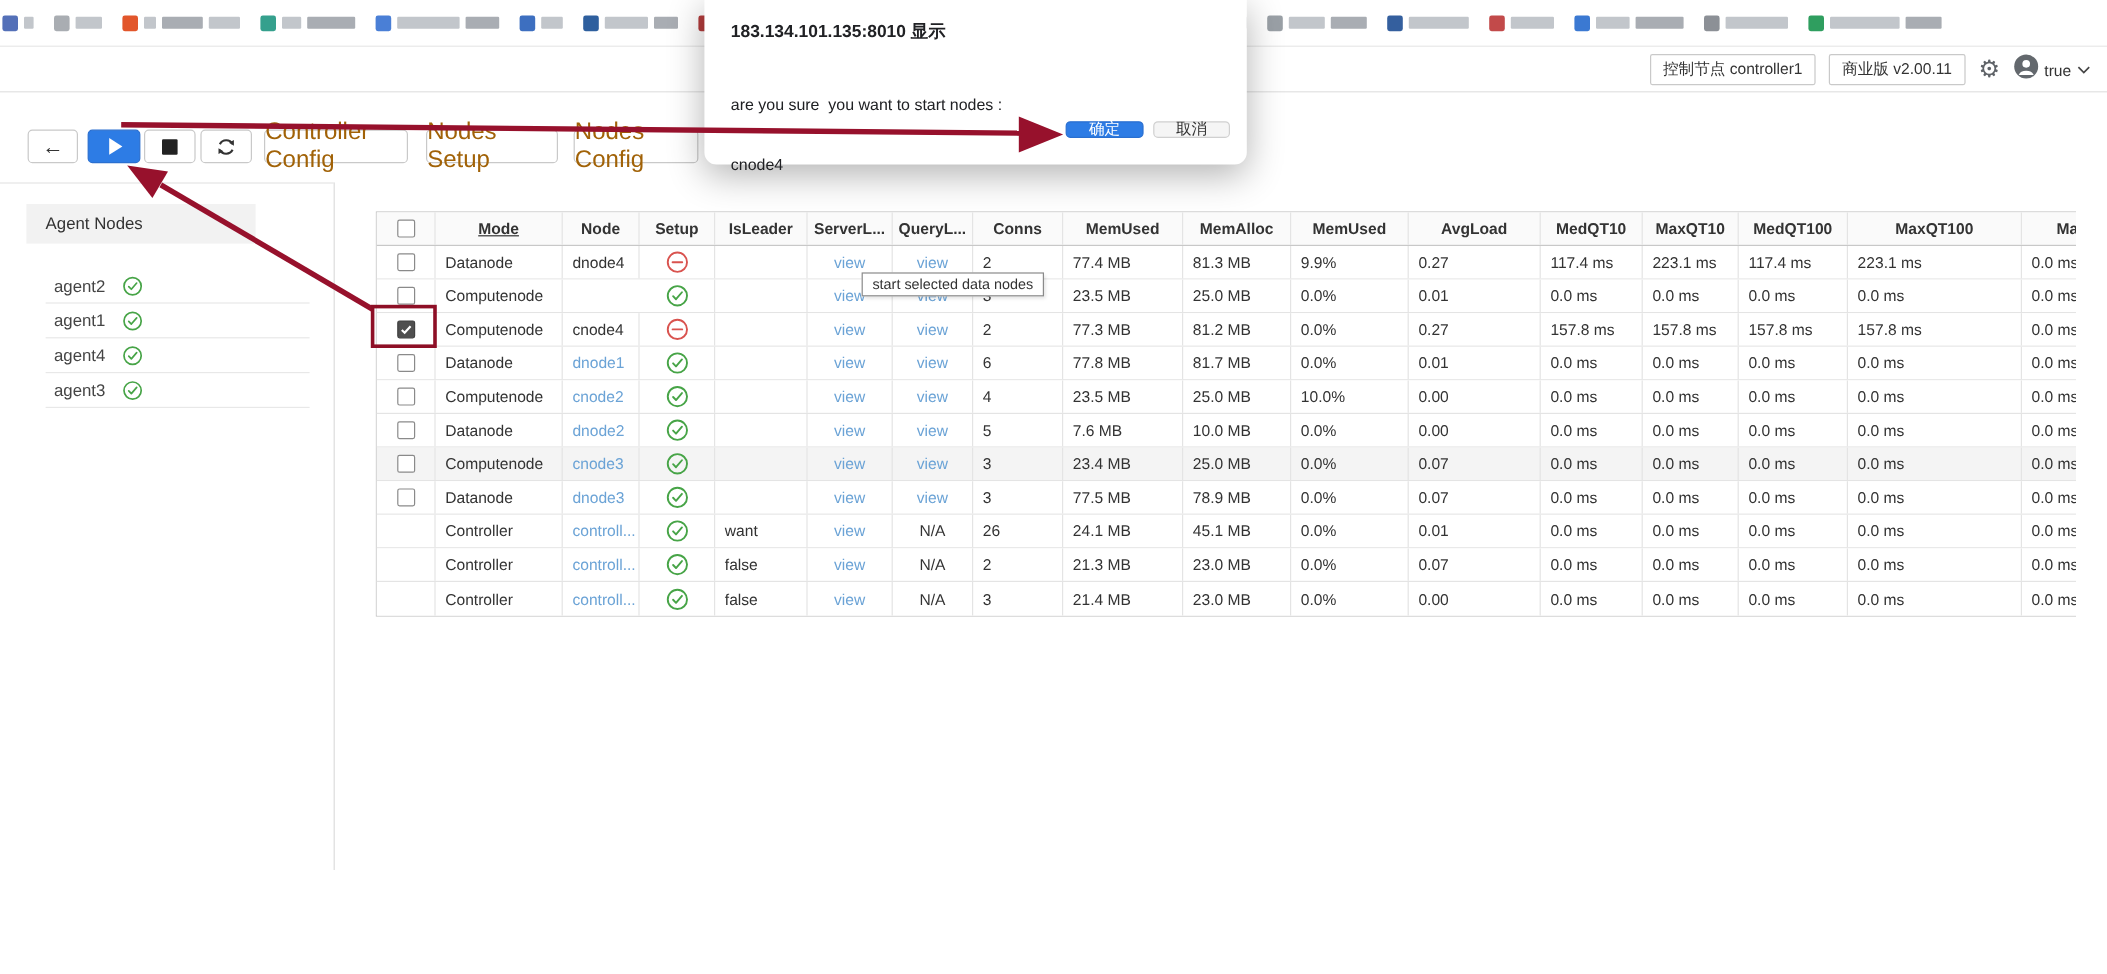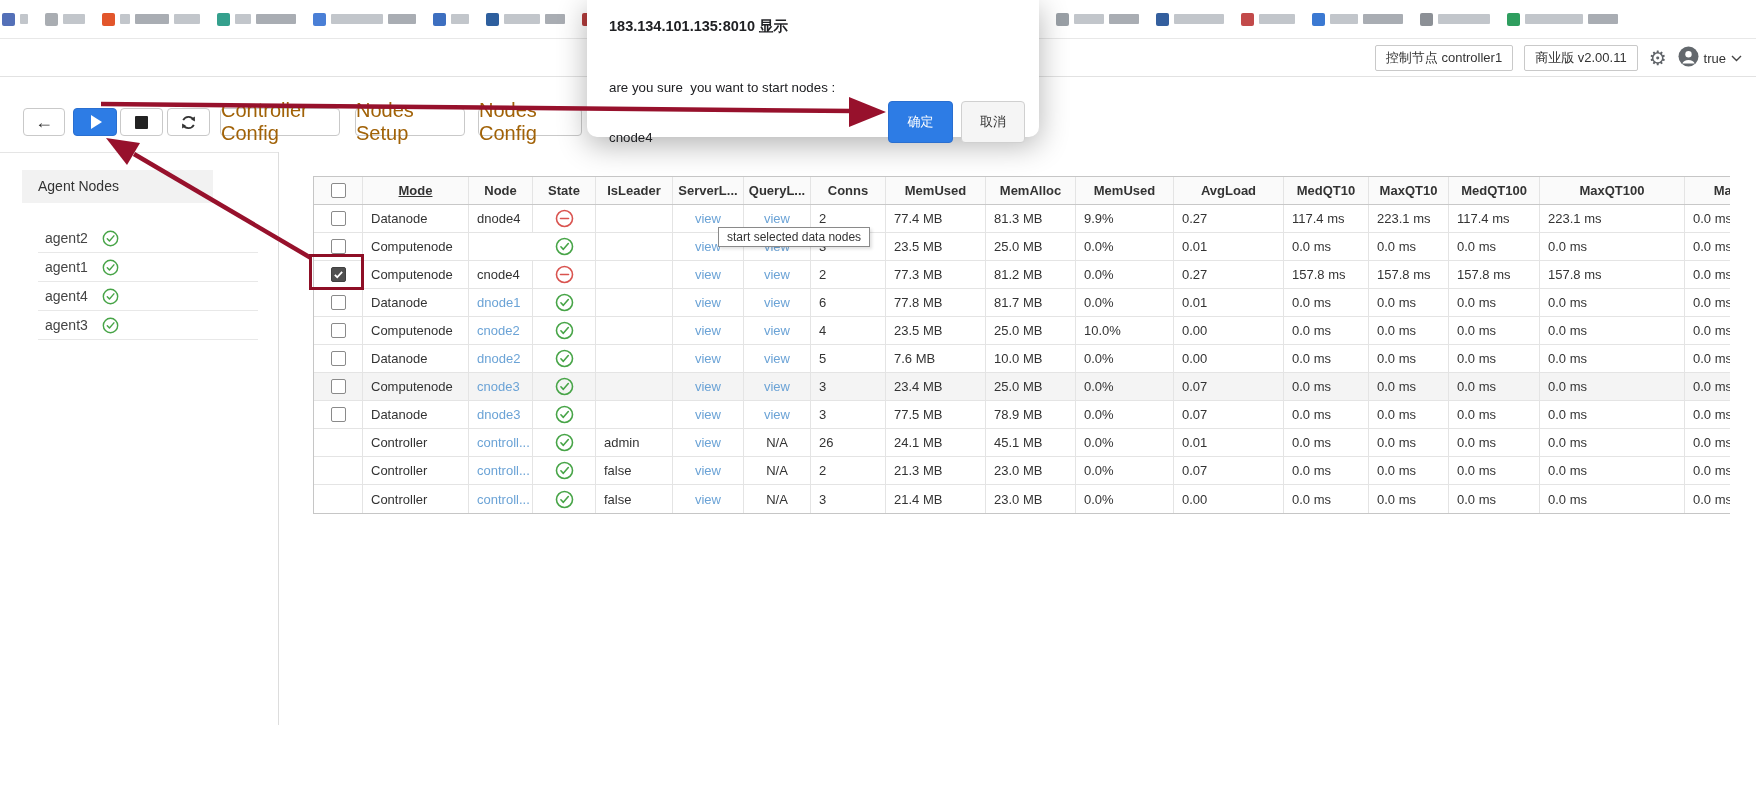--- a/index.html
+++ b/index.html
@@ -62,21 +62,21 @@
     box-sizing:border-box;display:flex;align-items:center;justify-content:center;cursor:pointer;}
   .cb.checked{background:#4f4f4f;border-color:#404040;}
   
   .tooltip{position:absolute;left:718px;top:227px;z-index:30;background:#fff;border:1px solid #8a8a8a;
     font-size:12px;color:#333;padding:2px 8px;white-space:nowrap;box-shadow:2px 2px 3px rgba(0,0,0,.12);}
   
   .dialog{position:absolute;left:587px;top:0;width:452px;height:137px;background:#fff;z-index:40;
     border-radius:0 0 10px 10px;box-shadow:0 8px 30px rgba(0,0,0,.30);}
   .dlg-title{position:absolute;left:22px;top:17px;font-size:14.5px;font-weight:bold;color:#202124;}
   .dlg-msg{position:absolute;left:22px;top:47px;font-size:13.3px;line-height:16.5px;color:#202124;white-space:pre-wrap;}
-  .dlg-btn{position:absolute;top:101px;height:42px;border-radius:4px;font-size:13px;
+  .dlg-btn{position:absolute;top:101px;height:14px;border-radius:4px;font-size:13px;
     display:flex;align-items:center;justify-content:center;box-sizing:border-box;cursor:pointer;}
   .dlg-ok{left:301px;width:65px;background:#2d7ce5;color:#fff;border:1px solid #2a6fd0;}
   .dlg-cancel{left:374px;width:64px;background:#f5f5f5;color:#333;border:1px solid #d0d0d0;}
   
   .overlay{position:absolute;left:0;top:0;z-index:50;pointer-events:none;}
 </style>
 </head>
 <body>
 
 <div class="bookmarks">
@@ -243,21 +243,21 @@
   </div>
 
 <div class="table-wrap">
   <div class="ntable" id="nodes-table">
       <div class="t-row head">
         <div class="tc center" style="width: 49px;">
           <span class="cb"></span>
         </div>
         <div class="tc center" style="width: 106px; text-decoration: underline;">Mode</div>
         <div class="tc center" style="width: 64px; text-align: right;">Node</div>
-        <div class="tc center" style="width: 63px;">State</div>
+        <div class="tc center" style="width: 63px;">Setup</div>
         <div class="tc center" style="width: 77px;">IsLeader</div>
         <div class="tc center" style="width: 71px;">ServerL...</div>
         <div class="tc center" style="width: 67px;">QueryL...</div>
         <div class="tc center" style="width: 75px;">Conns</div>
         <div class="tc center" style="width: 100px;">MemUsed</div>
         <div class="tc center" style="width: 90px;">MemAlloc</div>
         <div class="tc center" style="width: 98px;">MemUsed</div>
         <div class="tc center" style="width: 110px;">AvgLoad</div>
         <div class="tc center" style="width: 85px;">MedQT10</div>
         <div class="tc center" style="width: 80px;">MaxQT10</div>
@@ -530,21 +530,21 @@
         <div class="tc left" style="width: 106px;">Controller</div>
         <div class="tc left" style="width: 64px;">
           <span class="lnk">controll...</span>
         </div>
         <div class="tc center" style="width: 63px;">
           <svg width="19" height="19" viewBox="0 0 18 18">
     <circle cx="9" cy="9" r="7.6" fill="none" stroke="#47a447" stroke-width="1.5"></circle>
             <path d="M5.6 9.3 l2.3 2.4 L12.6 6.2" fill="none" stroke="#47a447" stroke-width="1.5" stroke-linecap="round" stroke-linejoin="round"></path>
           </svg>
         </div>
-        <div class="tc left" style="width: 77px;">admin</div>
+        <div class="tc left" style="width: 77px;">want</div>
         <div class="tc center" style="width: 71px;">
           <span class="lnk">view</span>
         </div>
         <div class="tc center" style="width: 67px;">
           <span>N/A</span>
         </div>
         <div class="tc left" style="width: 75px;">26</div>
         <div class="tc left" style="width: 100px;">24.1 MB</div>
         <div class="tc left" style="width: 90px;">45.1 MB</div>
         <div class="tc left" style="width: 98px;">0.0%</div>

